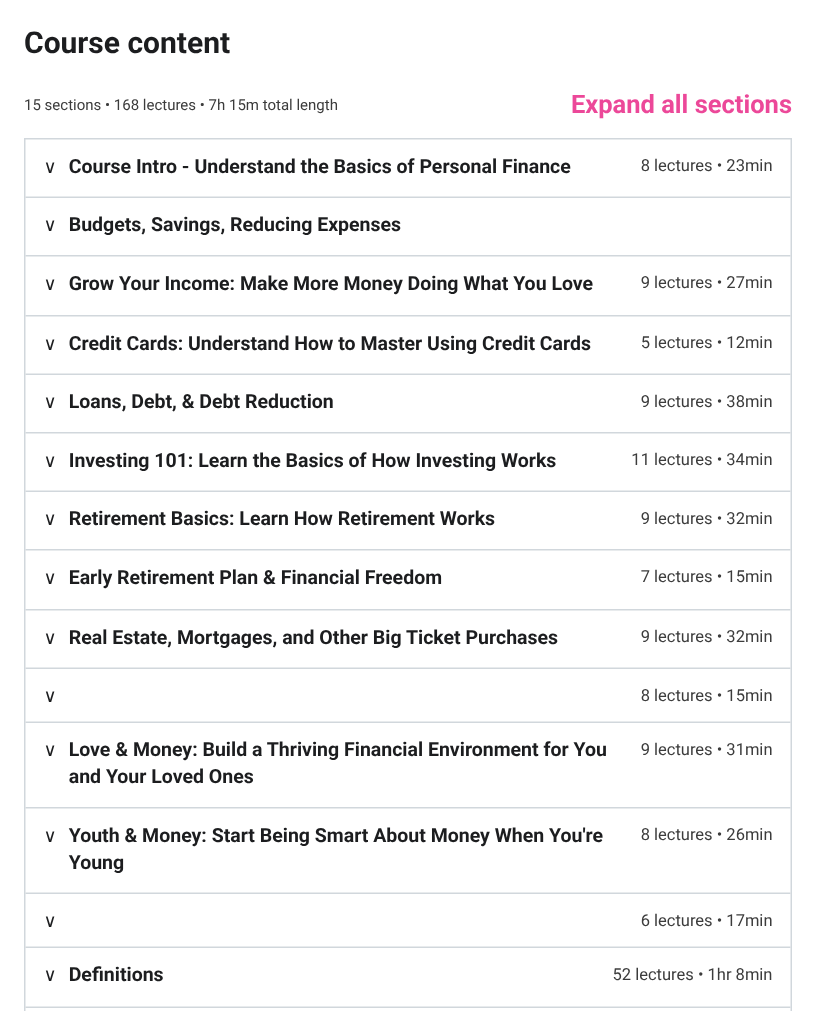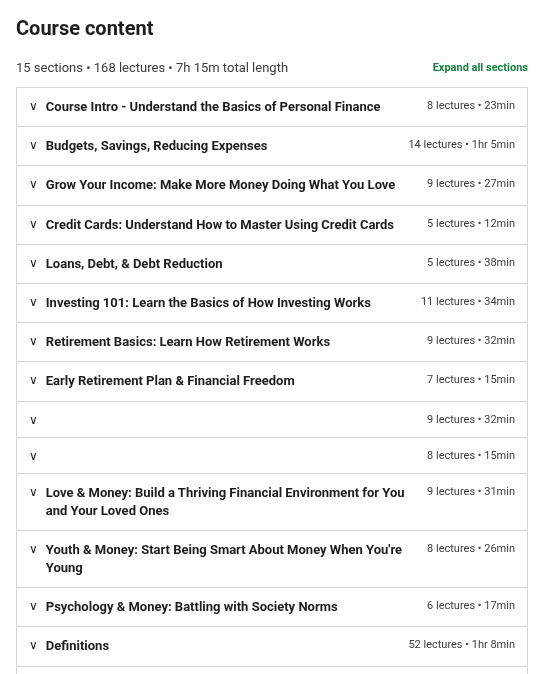--- a/index.html
+++ b/index.html
@@ -23,26 +23,26 @@
       font-weight: 700;
       margin-bottom: 20px;
     }
     .summary-row {
       display: flex;
       justify-content: space-between;
       align-items: center;
       margin-bottom: 12px;
     }
     .summary-text {
-      font-size: 13px;
+      font-size: 10px;
       color: #3c3c3c;
     }
     .expand-link {
-      font-size: 11px;
-      color: #15803d;
+      font-size: 17px;
+      color: #ec4899;
       font-weight: 700;
       cursor: pointer;
       text-decoration: none;
     }
     .section-list {
       border: 1px solid #d1d7dc;
     }
     .section-item {
       border-bottom: 1px solid #d1d7dc;
       padding: 10px 12px;
@@ -95,42 +95,41 @@
           <span class="chevron">∨</span>
           <span class="section-title">Course Intro - Understand the Basics of Personal Finance</span>
         </div>
         <span class="section-meta">8 lectures • 23min</span>
       </div>
       <div class="section-item">
         <div class="section-left">
           <span class="chevron">∨</span>
           <span class="section-title">Budgets, Savings, Reducing Expenses</span>
         </div>
-        <span class="section-meta">14 lectures • 1hr 5min</span>
       </div>
       <div class="section-item">
         <div class="section-left">
           <span class="chevron">∨</span>
           <span class="section-title">Grow Your Income: Make More Money Doing What You Love</span>
         </div>
         <span class="section-meta">9 lectures • 27min</span>
       </div>
       <div class="section-item">
         <div class="section-left">
           <span class="chevron">∨</span>
           <span class="section-title">Credit Cards: Understand How to Master Using Credit Cards</span>
         </div>
         <span class="section-meta">5 lectures • 12min</span>
       </div>
       <div class="section-item">
         <div class="section-left">
           <span class="chevron">∨</span>
           <span class="section-title">Loans, Debt, &amp; Debt Reduction</span>
         </div>
-        <span class="section-meta">5 lectures • 38min</span>
+        <span class="section-meta">9 lectures • 38min</span>
       </div>
       <div class="section-item">
         <div class="section-left">
           <span class="chevron">∨</span>
           <span class="section-title">Investing 101: Learn the Basics of How Investing Works</span>
         </div>
         <span class="section-meta">11 lectures • 34min</span>
       </div>
       <div class="section-item">
         <div class="section-left">
@@ -142,20 +141,21 @@
       <div class="section-item">
         <div class="section-left">
           <span class="chevron">∨</span>
           <span class="section-title">Early Retirement Plan &amp; Financial Freedom</span>
         </div>
         <span class="section-meta">7 lectures • 15min</span>
       </div>
       <div class="section-item">
         <div class="section-left">
           <span class="chevron">∨</span>
+          <span class="section-title">Real Estate, Mortgages, and Other Big Ticket Purchases</span>
         </div>
         <span class="section-meta">9 lectures • 32min</span>
       </div>
       <div class="section-item">
         <div class="section-left">
           <span class="chevron">∨</span>
         </div>
         <span class="section-meta">8 lectures • 15min</span>
       </div>
       <div class="section-item">
@@ -168,21 +168,20 @@
       <div class="section-item">
         <div class="section-left">
           <span class="chevron">∨</span>
           <span class="section-title">Youth &amp; Money: Start Being Smart About Money When You're Young</span>
         </div>
         <span class="section-meta">8 lectures • 26min</span>
       </div>
       <div class="section-item">
         <div class="section-left">
           <span class="chevron">∨</span>
-          <span class="section-title">Psychology &amp; Money: Battling with Society Norms</span>
         </div>
         <span class="section-meta">6 lectures • 17min</span>
       </div>
       <div class="section-item">
         <div class="section-left">
           <span class="chevron">∨</span>
           <span class="section-title">Definitions</span>
         </div>
         <span class="section-meta">52 lectures • 1hr 8min</span>
       </div>

